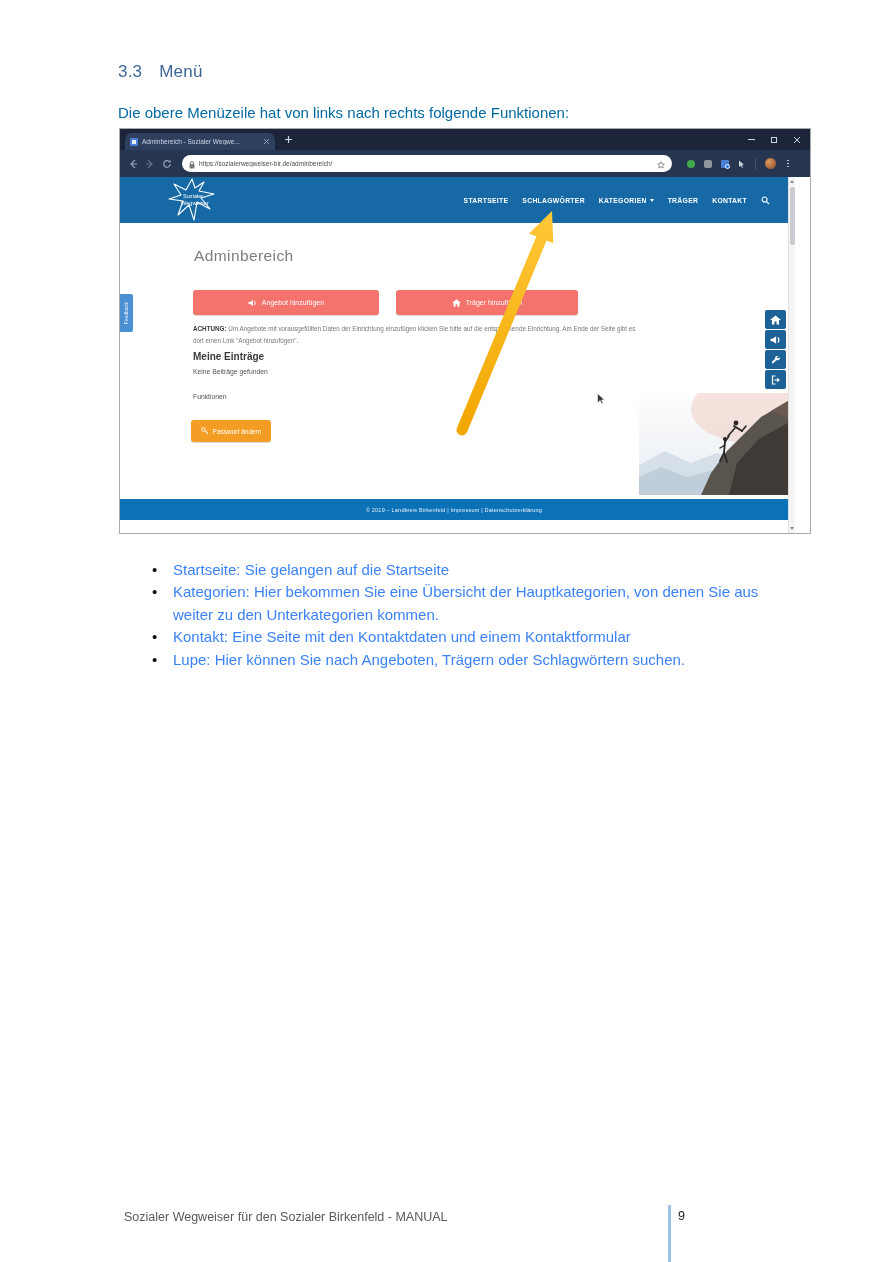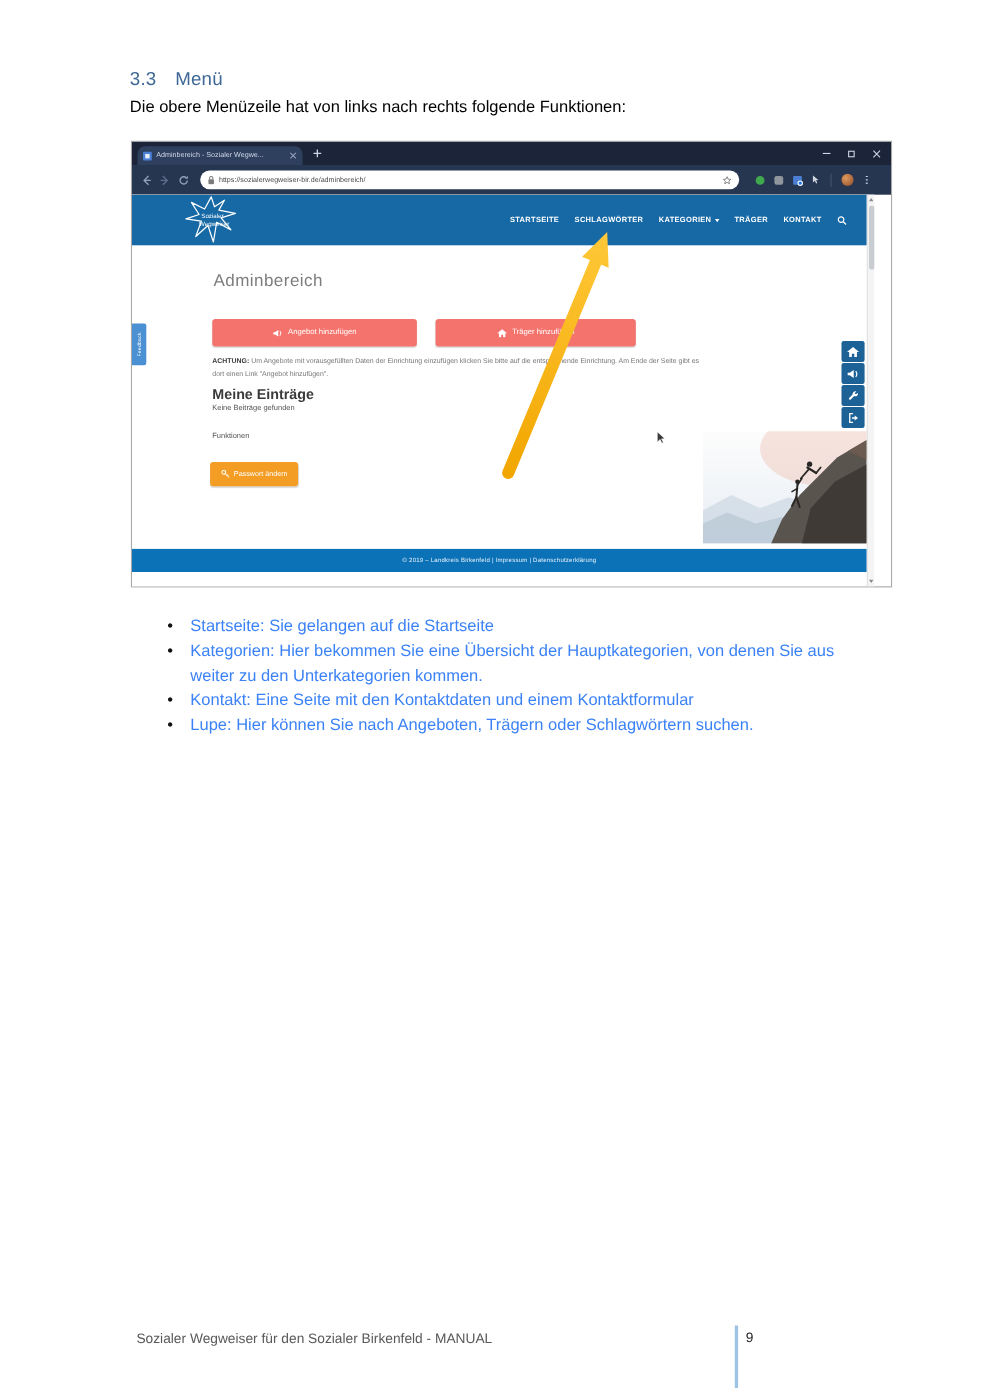--- a/index.html
+++ b/index.html
@@ -3,21 +3,21 @@
 <meta charset="utf-8">
 <style>
   * { margin:0; padding:0; box-sizing:border-box; }
   html,body { background:#fff; }
   body { font-family:"Liberation Sans", sans-serif; }
   .page { position:relative; width:892px; height:1262px; background:#fff; overflow:hidden; }
 
   
   .sec-heading { position:absolute; left:118px; top:62px; font-size:17px; color:#3e6795; letter-spacing:.2px; }
   .sec-heading .num { margin-right:17px;text-align:center; }
-  .intro { position:absolute; left:118px; top:89px; font-size:15px; color:#000000; }
+  .intro { position:absolute; left:118px; top:104px; font-size:15px; color:#0369a1; }
 
   .bullets { position:absolute; left:150px; top:559px; width:648px; list-style:none; }
   .bullets li { position:relative; padding-left:23px; font-size:15px; line-height:22.4px; color:#3b82f6; }
   .bullets li::before { content:"•"; position:absolute; left:2px; font-size:15px; color:#111; }
 
   .doc-footer-text { position:absolute; left:124px; top:1210px; font-size:12.5px; color:#595959; }
   .footer-bar { position:absolute; left:668px; top:1205px; width:3px; height:57px; background:#9cc2e5; }
   .page-num { position:absolute; left:678px; top:1209px; font-size:12.5px; color:#222; }
 
   
@@ -60,21 +60,21 @@
 
   .feedback-tab { position:absolute; left:0; top:117px; width:13px; height:38px; background:#4a90d2; border-radius:0 2px 2px 0; display:flex; align-items:center; justify-content:center; }
   .feedback-tab span { font-size:4.5px; color:#fff; writing-mode:vertical-rl; transform:rotate(180deg); letter-spacing:.3px; }
 
   .btn-salmon { position:absolute; top:113px; height:25px; background:#f4736c; border:none; border-radius:3px; color:#fff; font-size:7px; font-family:inherit; display:flex; align-items:center; justify-content:center; gap:5px; box-shadow:0 1px 1px rgba(0,0,0,.15); }
   .btn-offer { left:73px; width:186px; }
   .btn-provider { left:276px; width:182px; }
 
   .notice { position:absolute; left:73px; top:146px; width:449px; font-size:6.3px; line-height:12px; color:#777; }
   .notice b { color:#3a3a3a; }
-  .my-entries { position:absolute; left:73px; top:174px; font-size:13px; font-weight:bold; color:#3a3a3a; }
+  .my-entries { position:absolute; left:73px; top:174px; font-size:10px; font-weight:bold; color:#3a3a3a; }
   .no-entries { position:absolute; left:73px; top:191px; font-size:6.8px; color:#555; }
   .functions { position:absolute; left:73px; top:216px; font-size:6.8px; color:#555; }
   .btn-pw { position:absolute; left:71px; top:243px; width:80px; height:22px; background:#f49d25; border:none; border-radius:3px; color:#fff; font-size:6.5px; font-family:inherit; display:flex; align-items:center; justify-content:center; gap:4px; box-shadow:0 1px 1px rgba(0,0,0,.15); }
 
   .side-btns { position:absolute; right:9px; top:133px; display:flex; flex-direction:column; gap:1px; }
   .side-btn { width:21px; height:19px; background:#1d6296; border:none; border-radius:2px; display:flex; align-items:center; justify-content:center; }
 
   .climber { position:absolute; right:7px; bottom:34px; }
   .site-footer { position:absolute; left:0; right:7px; bottom:13px; height:21px; background:#0c72b8; display:flex; align-items:center; justify-content:center; }
   .site-footer span { font-size:5.5px; color:#e8f2fb; letter-spacing:.2px; }

